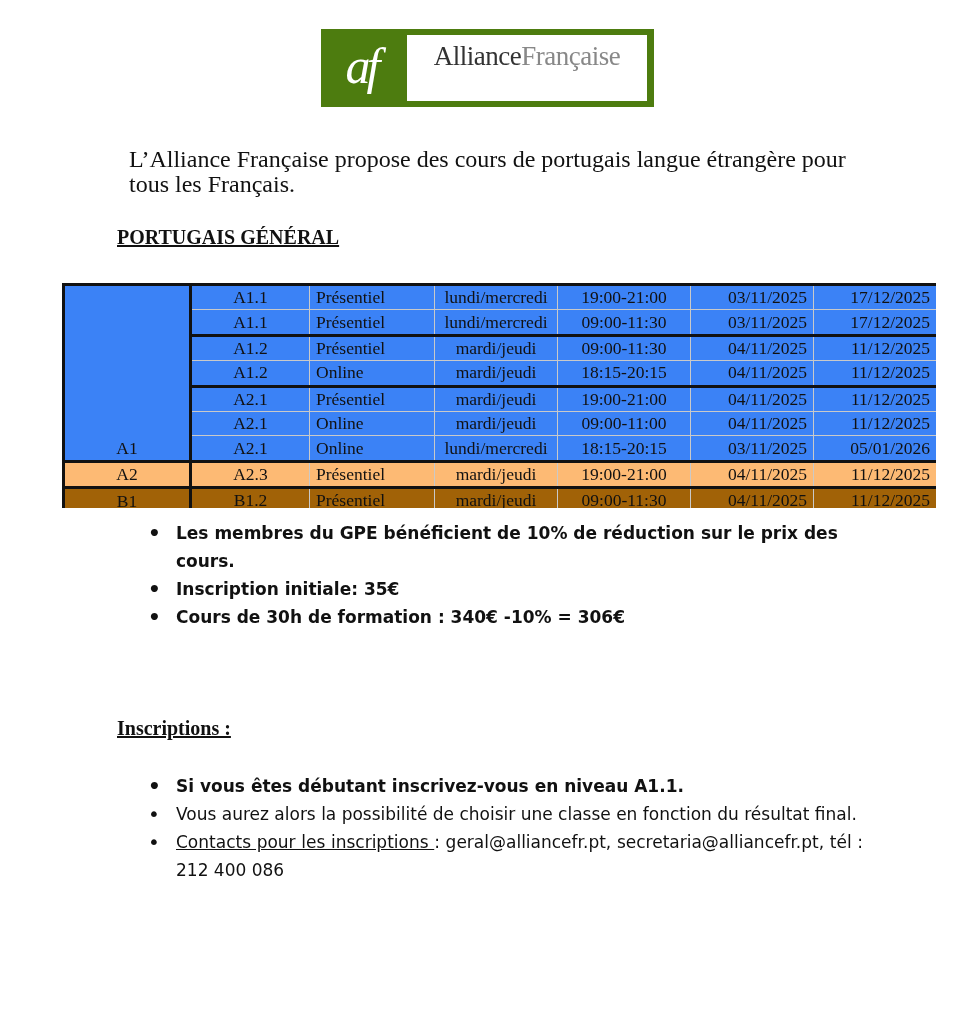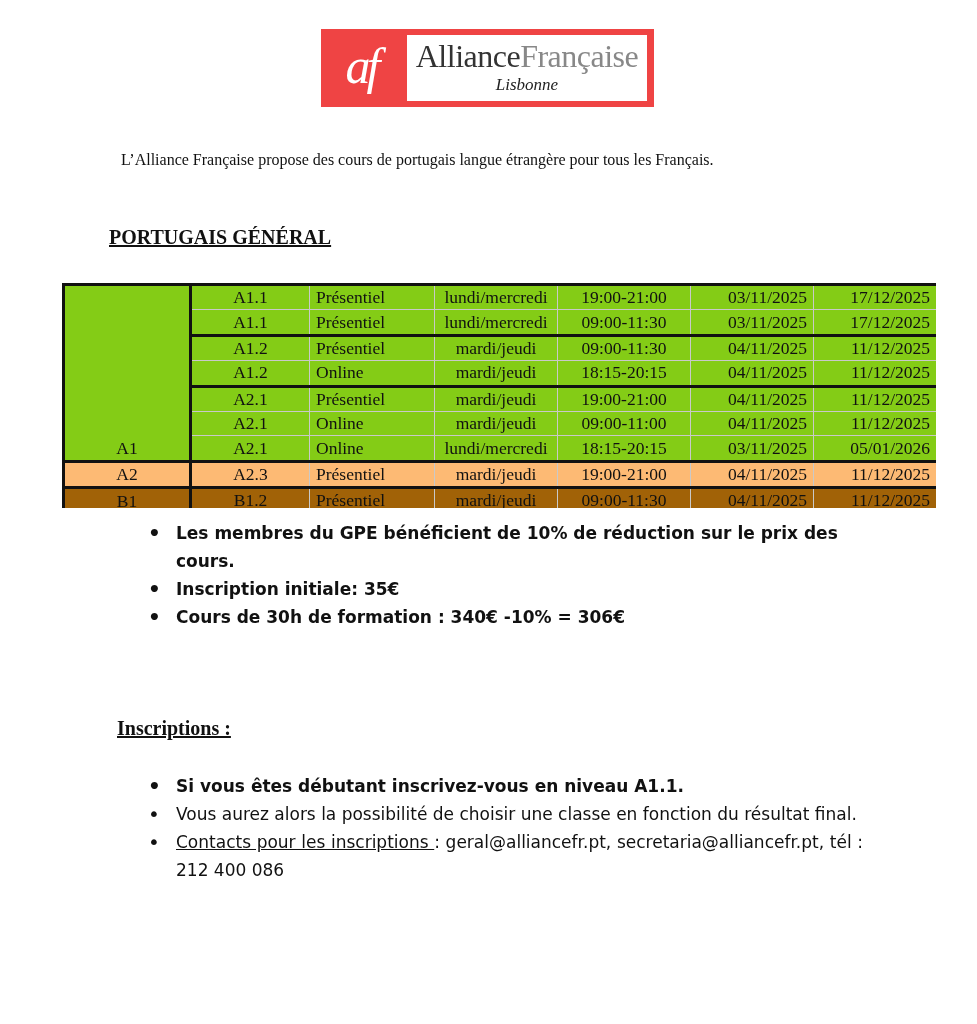--- a/index.html
+++ b/index.html
@@ -1,61 +1,60 @@
 <!DOCTYPE html>
 <html><head>
 <meta charset="utf-8">
 <style>
   html, body { margin:0; padding:0; background:#ffffff; }
   body { width:977px; height:1024px; position:relative; overflow:hidden; color:#111; }
-  .logo { position:absolute; left:321px; top:29px; width:333px; height:78px; background:#ef4444; }
+  .logo { position:absolute; left:321px; top:29px; width:333px; height:78px; background:#4d7c0f; }
   .logo-af { position:absolute; left:0; top:0; width:80px; height:78px; color:#fff; font-family:"Liberation Serif", serif; font-size:50px; font-style:italic; line-height:74px; text-align:center; letter-spacing:-4px; }
   .logo-box { position:absolute; left:86px; top:6px; width:240px; height:66px; background:#fff; }
-  .logo-name { position:absolute; left:0; right:0; top:6px; text-align:center; font-family:"Liberation Serif", serif; font-size:32px; line-height:30px; letter-spacing:-0.5px; white-space:nowrap; }
+  .logo-name { position:absolute; left:0; right:0; top:6px; text-align:center; font-family:"Liberation Serif", serif; font-size:27px; line-height:30px; letter-spacing:-0.5px; white-space:nowrap; }
   .logo-name .n1 { color:#333; }
   .logo-name .n2 { color:#888; }
   .logo-city { position:absolute; left:0; right:0; top:40px; text-align:center; font-family:"Liberation Serif", serif; font-style:italic; font-size:17px; color:#222; }
 
-  .intro { position:absolute; left:121px; top:147px; width:760px; font-family:"Liberation Serif", serif; font-size:16px; line-height:25px; }
-  .section-title { position:absolute; left:109px; top:226px; font-family:"Liberation Serif", serif; font-weight:bold; font-size:20px; text-decoration:underline; }
+  .intro { position:absolute; left:129px; top:147px; width:760px; font-family:"Liberation Serif", serif; font-size:24px; line-height:25px; }
+  .section-title { position:absolute; left:117px; top:226px; font-family:"Liberation Serif", serif; font-weight:bold; font-size:20px; text-decoration:underline; }
 
   .table-wrap { position:absolute; left:62px; top:283px; width:915px; height:225px; overflow:hidden; }
   table { border-collapse:collapse; font-family:"Liberation Serif", serif; font-size:17.5px; }
   td { height:23.4px; padding:0 6px; line-height:23px; border:1px solid #c9c9c9; white-space:nowrap; }
   td.lvl { border-left:3px solid #111; border-right:3px solid #111; text-align:center; vertical-align:bottom; width:112px; }
   td.mod { text-align:center; width:105px; }
   td.mode { text-align:left; width:112px; }
   td.days { text-align:center; width:110px;margin-left:25px; }
   td.time { text-align:center; width:120px; }
   td.start { text-align:right; width:110px; }
   td.end { text-align:right; width:110px; border-right:none; }
   tr.top td { border-top:3px solid #111; }
   tr.group-top td:not(.lvl) { border-top:3px solid #111; }
-  .bg-blue td { background:#84cc16; }
+  .bg-blue td { background:#3b82f6; }
   .bg-green td { background:#fdba74; }
   .bg-yellow td { background:#a16207; }
 
   .list { position:absolute; left:148px; margin:0; padding:0; list-style:none; font-family:"DejaVu Sans", sans-serif; font-size:17px; line-height:28px; width:715px; }
   .list li { position:relative; padding-left:28px; }
   .list li::before { content:"•"; position:absolute; left:0; top:0; font-size:20px; }
   .list1 { top:519px; }
   .list2 { top:772px; text-align:justify; }
   .b { font-weight:bold; }
   .u { text-decoration:underline; }
   .inscr-title { position:absolute; left:117px; top:717px; font-family:"Liberation Serif", serif; font-weight:bold; font-size:20px; text-decoration:underline; }
   a { color:inherit; }
 </style>
 </head>
 <body>
 
 <div class="logo">
   <div class="logo-af">af</div>
   <div class="logo-box">
     <div class="logo-name"><span class="n1">Alliance</span><span class="n2">Française</span></div>
-    <div class="logo-city">Lisbonne</div>
   </div>
 </div>
 
 <div class="intro">L’Alliance Française propose des cours de portugais langue étrangère pour tous les Français.</div>
 <div class="section-title">PORTUGAIS GÉNÉRAL</div>
 
 <div class="table-wrap">
   <table>
     <tbody id="sched-body">
         <tr class="bg-blue top">

